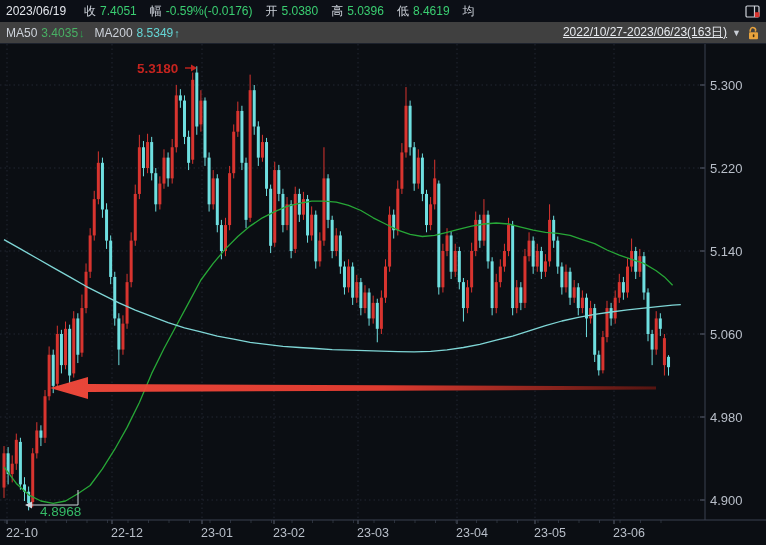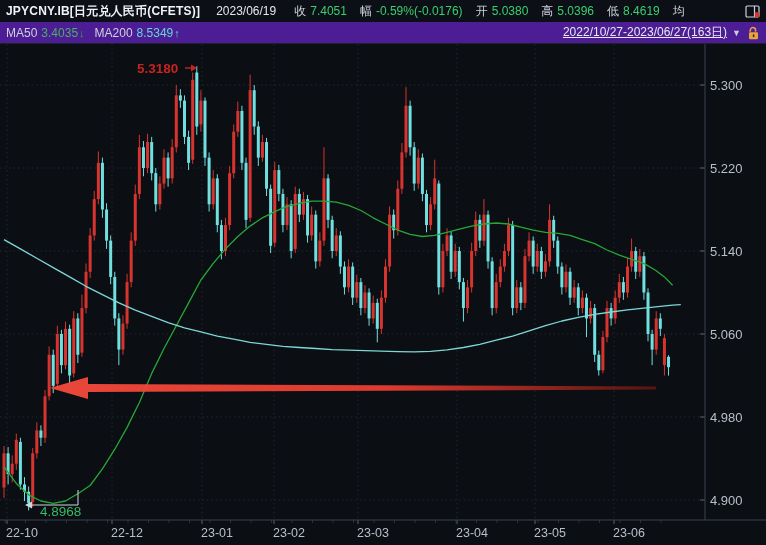--- a/index.html
+++ b/index.html
@@ -15,40 +15,39 @@
   }
   .sym{font-weight:700;color:#f0f2f6;margin-right:16px;letter-spacing:.2px;}
   .qdate{color:#e3e6ec;margin-right:18px;}
   .fld{margin-right:13px;}
   .fld .lab{color:#ced3db;margin-right:4px;}
   .fld .val{color:#3ace71;}
   .spacer{flex:1;}
   .winicon{display:inline-flex;margin-left:4px;}
   .mabar{
     height:21px;display:flex;align-items:center;
-    padding:0 6px;font-size:12px;background:#4c1d95;
+    padding:0 6px;font-size:12px;background:#404040;
     border-bottom:1px solid #1c212c;white-space:nowrap;
   }
   .ma-lab{color:#ced3db;margin-right:4px;}
   .ma50-val{color:#48b164;}
   .ma50-arr{color:#2fa352;font-size:11px;margin:0 10px 0 1px;}
   .ma200-val{color:#64d6d6;}
   .ma200-arr{color:#64d6d6;font-size:11px;margin-left:1px;}
   .range{color:#e6e9ee;text-decoration:underline;margin-right:5px;cursor:pointer;}
   .chev{color:#c9ced6;font-size:9px;margin-right:6px;}
   .chart{position:relative;width:766px;height:501px;background:#0b0e13;}
   svg{display:block;}
 </style>
 </head>
 <body>
 
 <div class="app">
 
   <div class="topbar">
-    <span class="sym">JPYCNY.IB[日元兑人民币(CFETS)]</span>
     <span class="qdate">2023/06/19</span>
     <span class="fld">
       <span class="lab">收</span><span class="val">7.4051</span>
     </span>
     <span class="fld">
       <span class="lab">幅</span><span class="val">-0.59%(-0.0176)</span>
     </span>
     <span class="fld">
       <span class="lab">开</span><span class="val">5.0380</span>
     </span>
@@ -72,21 +71,21 @@
   </div>
 
   <div class="mabar">
     <span class="ma-lab">MA50</span>
     <span class="ma50-val">3.4035</span>
     <span class="ma50-arr">↓</span>
     <span class="ma-lab">MA200</span>
     <span class="ma200-val">8.5349</span>
     <span class="ma200-arr">↑</span>
     <span class="spacer"></span>
-    <span class="range">2022/10/27-2023/06/27(163日)</span>
+    <span class="range">2022/10/27-2023/06/23(163日)</span>
     <span class="chev">▼</span>
     <span style="display:inline-flex;">
       <svg width="13" height="14" viewBox="0 0 13 14">
         <path d="M3.2 6.5 V4.2 a2.6 2.6 0 0 1 5.2 0 V5" fill="none" stroke="#e8a33d" stroke-width="1.5" transform="rotate(14 6 5)"></path>
         <rect x="2" y="6.2" width="9" height="7" rx="1" fill="#e8a33d"></rect>
         <rect x="5.8" y="8.2" width="1.6" height="3" rx="0.8" fill="#3a2a10"></rect>
       </svg>
     </span>
   </div>
 

